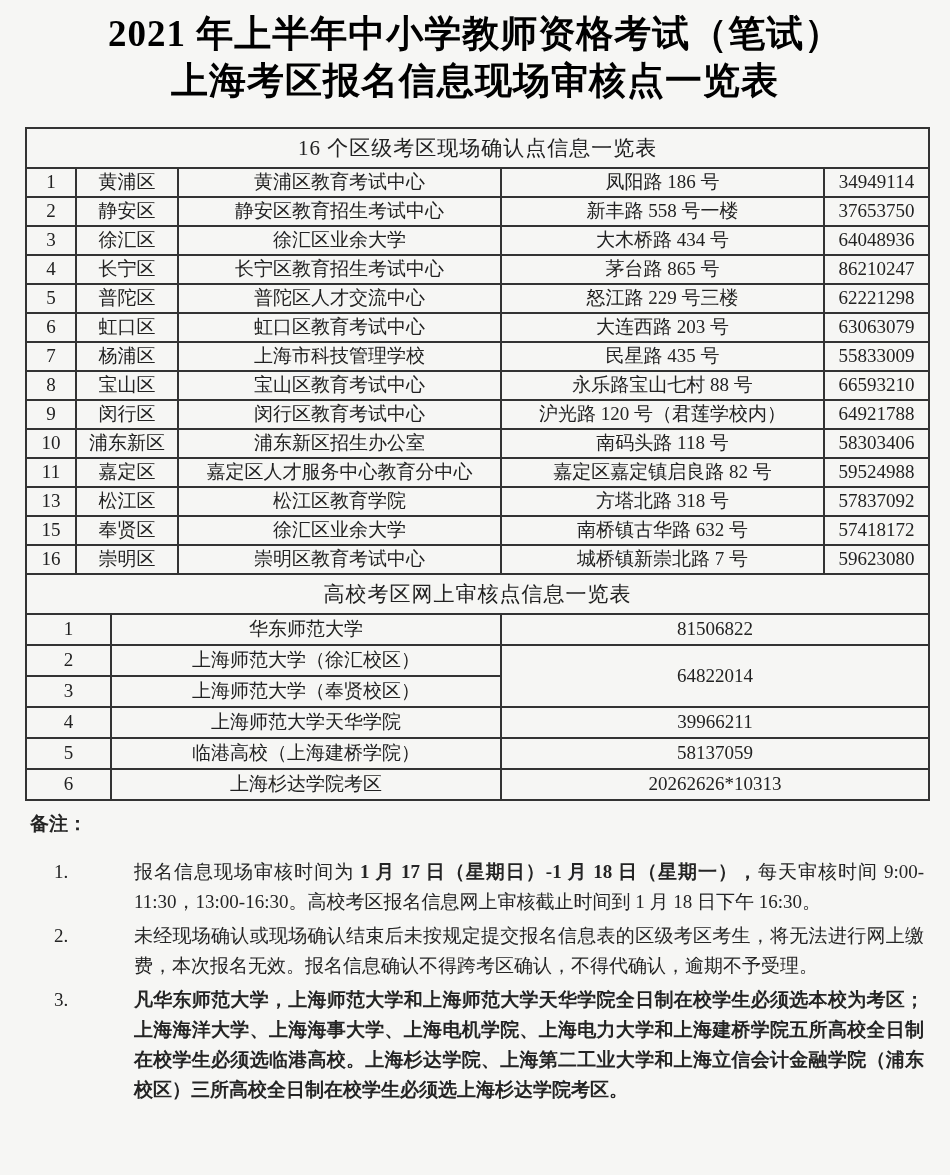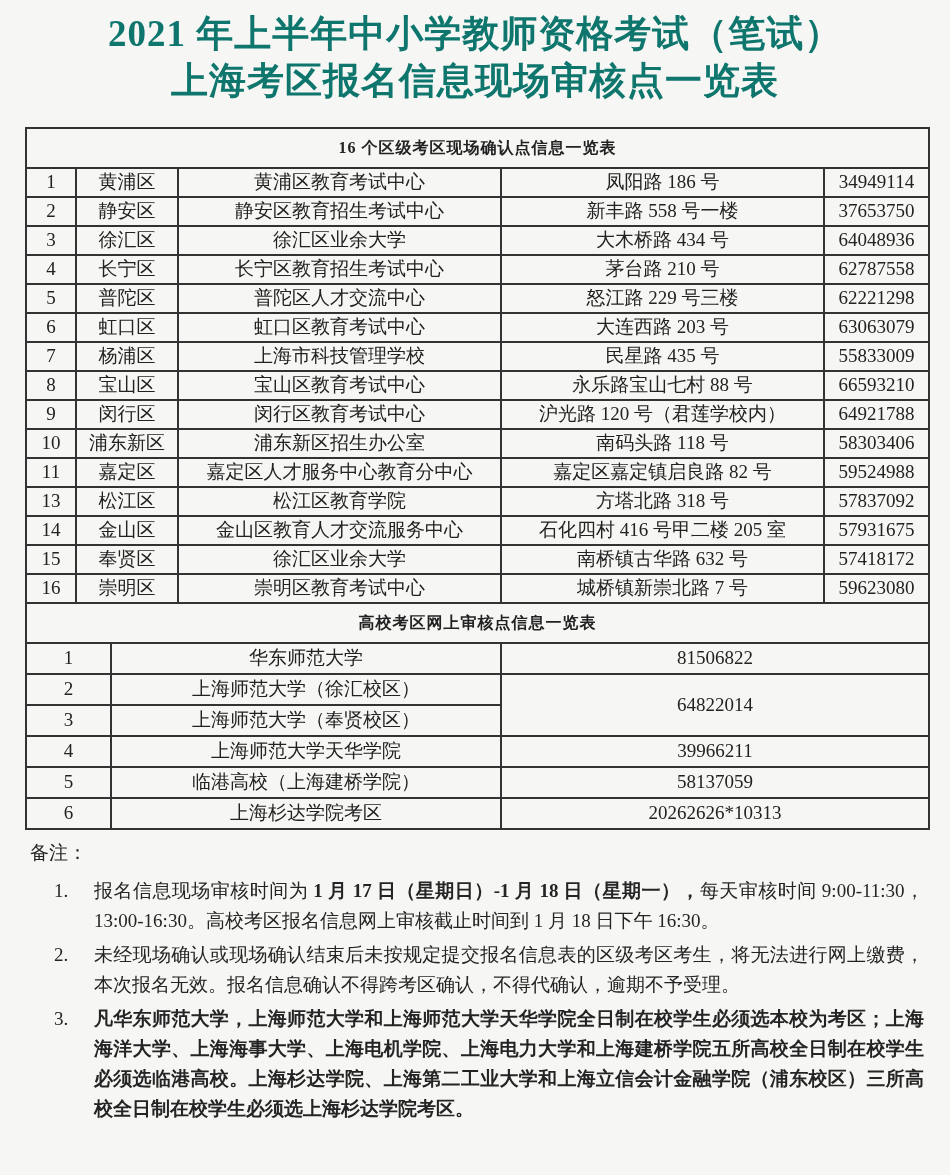--- a/index.html
+++ b/index.html
@@ -19,74 +19,75 @@
     width: 950px;
     height: 1175px;
   }
   .title {
     text-align: center;
     font-weight: 700;
     font-size: 37px;
     line-height: 1.28;
     padding-top: 10px;
     letter-spacing: 1px;
-    color: #0f766e;
+    color: #000000;
   }
   .tbl {
     border-collapse: collapse;
     table-layout: fixed;
     margin-left: 25px;
     width: 903px;
     color: #222;
   }
   .tbl th, .tbl td {
     border: 2px solid #333;
     text-align: center;
     vertical-align: middle;
     padding: 0 2px;
     font-weight: 400;
     font-size: 19px;
     line-height: 1.15;
     overflow: hidden;
     white-space: nowrap;
   }
   .tbl .section {
-    font-weight: 700;
-    font-size: 16px;
+    font-weight: 400;
+    font-size: 21px;
     height: 38px;
     letter-spacing: 1px;
   }
   .tbl-district { margin-top: 22px; }
   .tbl-district thead tr.colhead th { height: 33px; }
   .tbl-district tbody td { height: 27px; }
   .tbl-univ { margin-top: -2px; }
   .tbl-univ tbody td { height: 29px; }
   .notes {
     margin: 8px 26px 0 30px;
     font-size: 19px;
     line-height: 30px;
     color: #242424;
   }
   .notes-label {
-    font-weight: 400;
-    margin-bottom: 8px;
+    font-weight: 700;
+    margin-bottom: 18px;
   }
   .note-item {
     display: flex;
     align-items: flex-start;
     margin-top: 4px;
   }
   .note-no {
     flex: 0 0 40px;
     padding-left: 24px;
     box-sizing: content-box;
   }
   .note-text {
     flex: 1;
     text-align: justify;
+    margin-left: 40px;
   }
   .seg-b { font-weight: 700; }
 </style>
 </head>
 <body>
 
 <div class="page">
 
   <div class="title">
     <div>2021 年上半年中小学教师资格考试（笔试）</div>
@@ -125,22 +126,22 @@
           <td>3</td>
           <td>徐汇区</td>
           <td>徐汇区业余大学</td>
           <td>大木桥路 434 号</td>
           <td>64048936</td>
         </tr>
         <tr>
           <td>4</td>
           <td>长宁区</td>
           <td>长宁区教育招生考试中心</td>
-          <td>茅台路 210 号</td>
-          <td>62787558</td>
+          <td>茅台路 865 号</td>
+          <td>86210247</td>
         </tr>
         <tr>
           <td>5</td>
           <td>普陀区</td>
           <td>普陀区人才交流中心</td>
           <td>怒江路 229 号三楼</td>
           <td>62221298</td>
         </tr>
         <tr>
           <td>6</td>
@@ -183,27 +184,20 @@
           <td>嘉定区人才服务中心教育分中心</td>
           <td>嘉定区嘉定镇启良路 82 号</td>
           <td>59524988</td>
         </tr>
         <tr>
           <td>13</td>
           <td>松江区</td>
           <td>松江区教育学院</td>
           <td>方塔北路 318 号</td>
           <td>57837092</td>
-        </tr>
-        <tr>
-          <td>14</td>
-          <td>金山区</td>
-          <td>金山区教育人才交流服务中心</td>
-          <td>石化四村 416 号甲二楼 205 室</td>
-          <td>57931675</td>
         </tr>
         <tr>
           <td>15</td>
           <td>奉贤区</td>
           <td>徐汇区业余大学</td>
           <td>南桥镇古华路 632 号</td>
           <td>57418172</td>
         </tr>
         <tr>
           <td>16</td>

